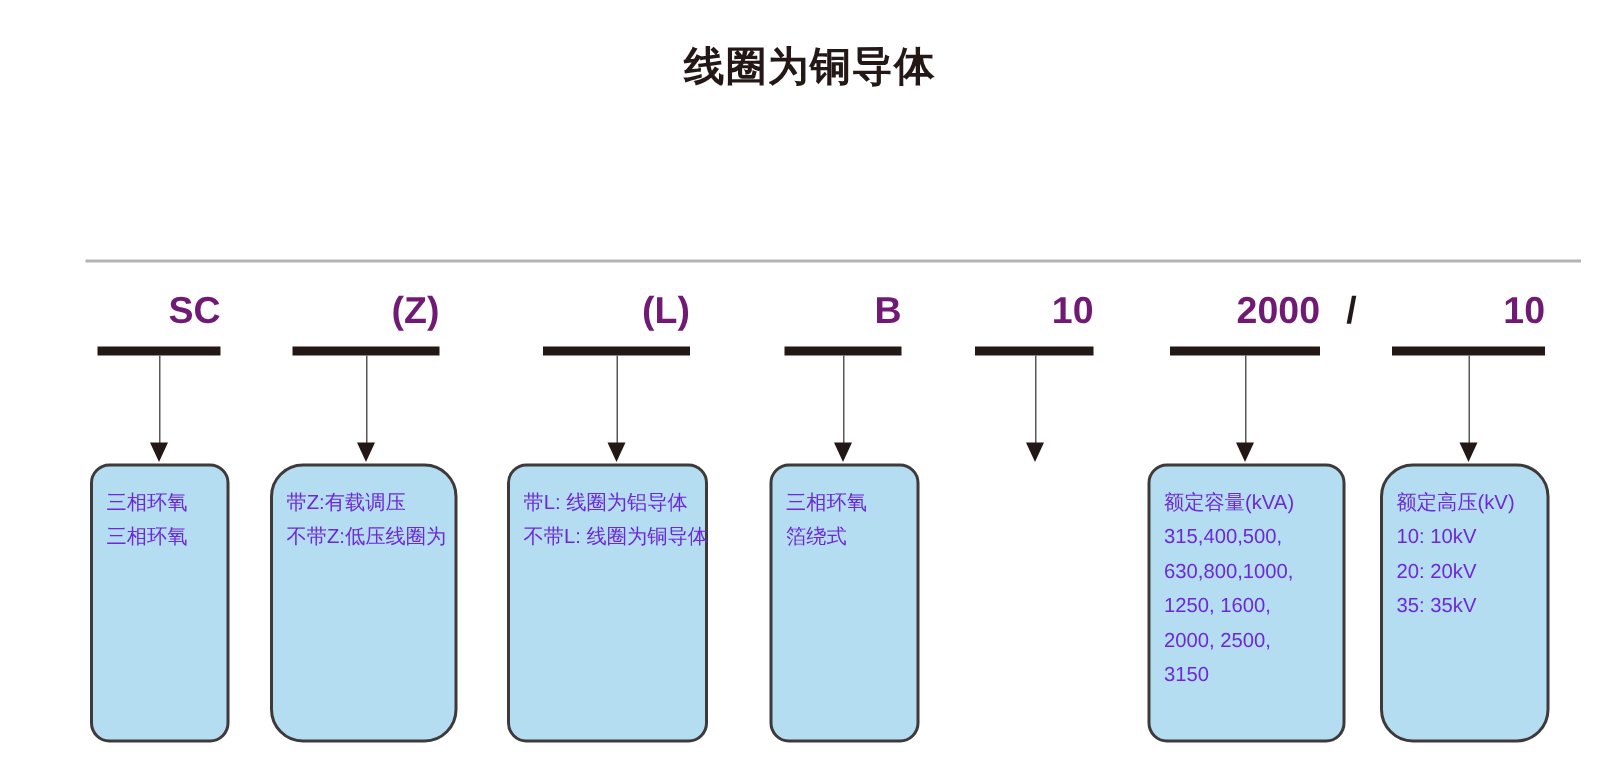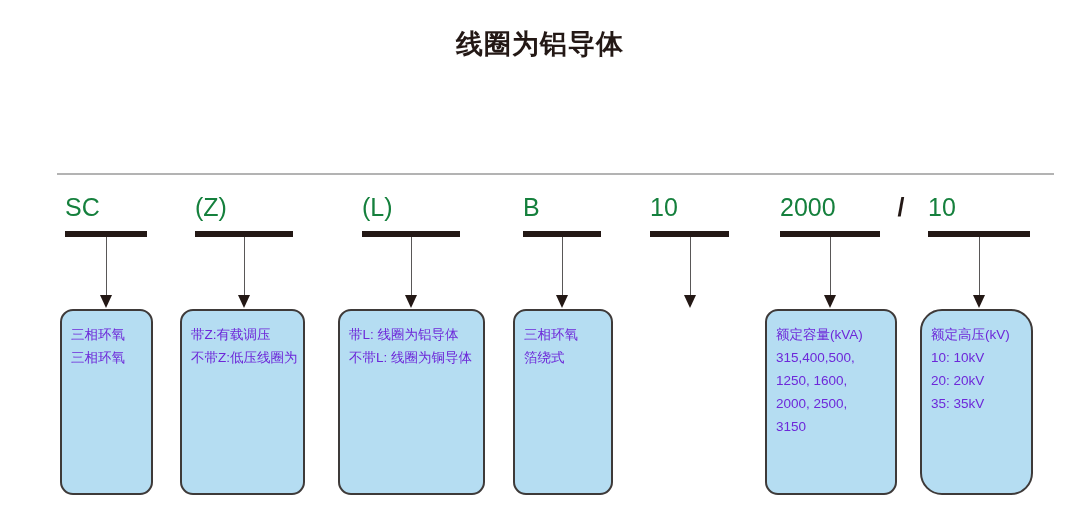--- a/index.html
+++ b/index.html
@@ -39,24 +39,24 @@
     left: 57px;
     top: 173px;
     width: 997px;
     height: 2px;
     background: #b3b3b3;
   }
 
   
   .code-token {
     position: absolute;
-    text-align: left;
+    text-align: right;
     font-size: 25px;
-    font-weight: normal;
-    color: #15803d;
+    font-weight: bold;
+    color: #701a75;
     line-height: 30px;
     top: 192px;
   }
   .code-slash {
     position: absolute;
     text-align: center;
     font-size: 25px;
     font-weight: bold;
     color: #231815;
     line-height: 30px;
@@ -122,21 +122,21 @@
   }
   .desc-lines .ln {
     display: block;
   }
 </style>
 </head>
 <body>
 
 <div id="page">
 
-  <div class="title">线圈为铝导体</div>
+  <div class="title">线圈为铜导体</div>
 
   <div class="top-rule"></div>
 
   <div class="code-token" style="left:65px;width:82px;">SC</div>
   <div class="bar" style="left:65px;width:82px;"></div>
   <div class="arrow" style="left:99.5px;">
     <div class="stem"></div>
     <div class="head"></div>
   </div>
   <div class="desc-box" style="left:60px;width:93px;">
@@ -145,34 +145,34 @@
       <span class="ln">三相环氧</span>
     </div>
   </div>
 
   <div class="code-token" style="left:195px;width:98px;">(Z)</div>
   <div class="bar" style="left:195px;width:98px;"></div>
   <div class="arrow" style="left:237.5px;">
     <div class="stem"></div>
     <div class="head"></div>
   </div>
-  <div class="desc-box" style="left:180px;width:125px;">
+  <div class="desc-box" style="left:180px;width:125px;border-radius:22px;">
     <div class="desc-lines">
       <span class="ln">带Z:有载调压</span>
       <span class="ln">不带Z:低压线圈为</span>
     </div>
   </div>
 
   <div class="code-token" style="left:362px;width:98px;">(L)</div>
   <div class="bar" style="left:362px;width:98px;"></div>
   <div class="arrow" style="left:404.5px;">
     <div class="stem"></div>
     <div class="head"></div>
   </div>
-  <div class="desc-box" style="left:338px;width:147px;">
+  <div class="desc-box" style="left:338px;width:134px;">
     <div class="desc-lines wide">
       <span class="ln">带L: 线圈为铝导体</span>
       <span class="ln">不带L: 线圈为铜导体</span>
     </div>
   </div>
 
   <div class="code-token" style="left:523px;width:78px;">B</div>
   <div class="bar" style="left:523px;width:78px;"></div>
   <div class="arrow" style="left:555.5px;">
     <div class="stem"></div>
@@ -195,20 +195,21 @@
   <div class="code-token" style="left:780px;width:100px;">2000</div>
   <div class="bar" style="left:780px;width:100px;"></div>
   <div class="arrow" style="left:823.5px;">
     <div class="stem"></div>
     <div class="head"></div>
   </div>
   <div class="desc-box" style="left:765px;width:132px;">
     <div class="desc-lines">
       <span class="ln">额定容量(kVA)</span>
       <span class="ln">315,400,500,</span>
+      <span class="ln">630,800,1000,</span>
       <span class="ln">1250, 1600,</span>
       <span class="ln">2000, 2500,</span>
       <span class="ln"> 3150</span>
     </div>
   </div>
 
   <div class="code-slash" style="left:886px;width:30px;">/</div>
 
   <div class="code-token" style="left:928px;width:102px;">10</div>
   <div class="bar" style="left:928px;width:102px;"></div>

